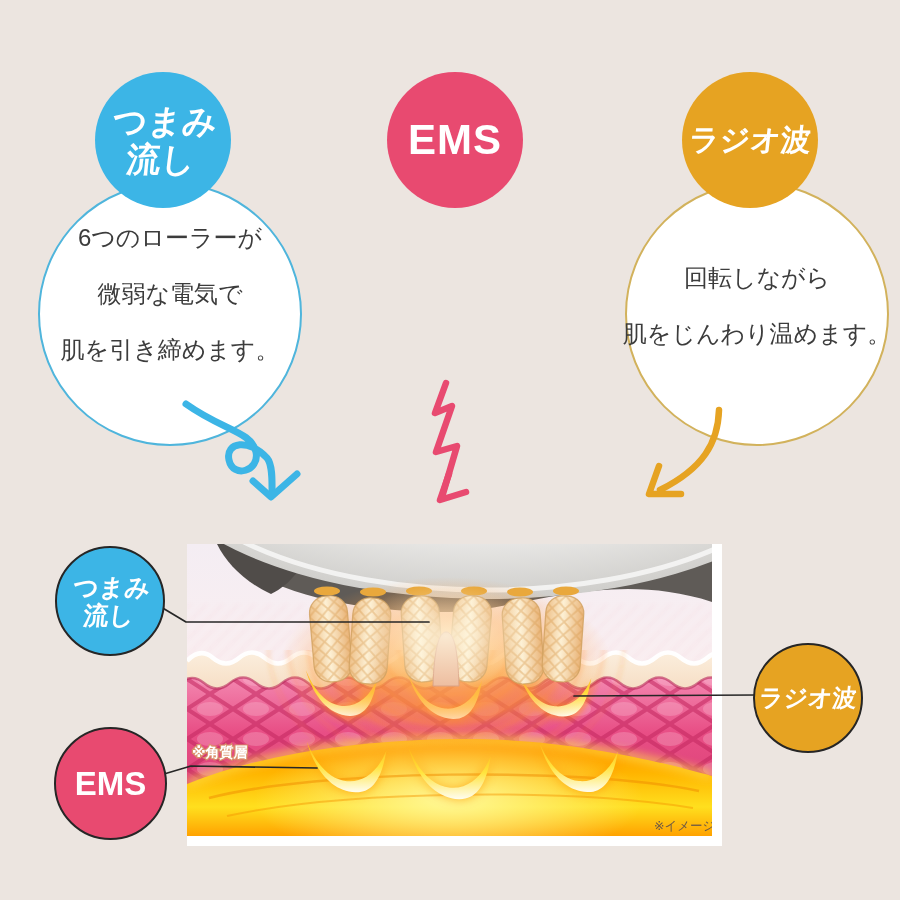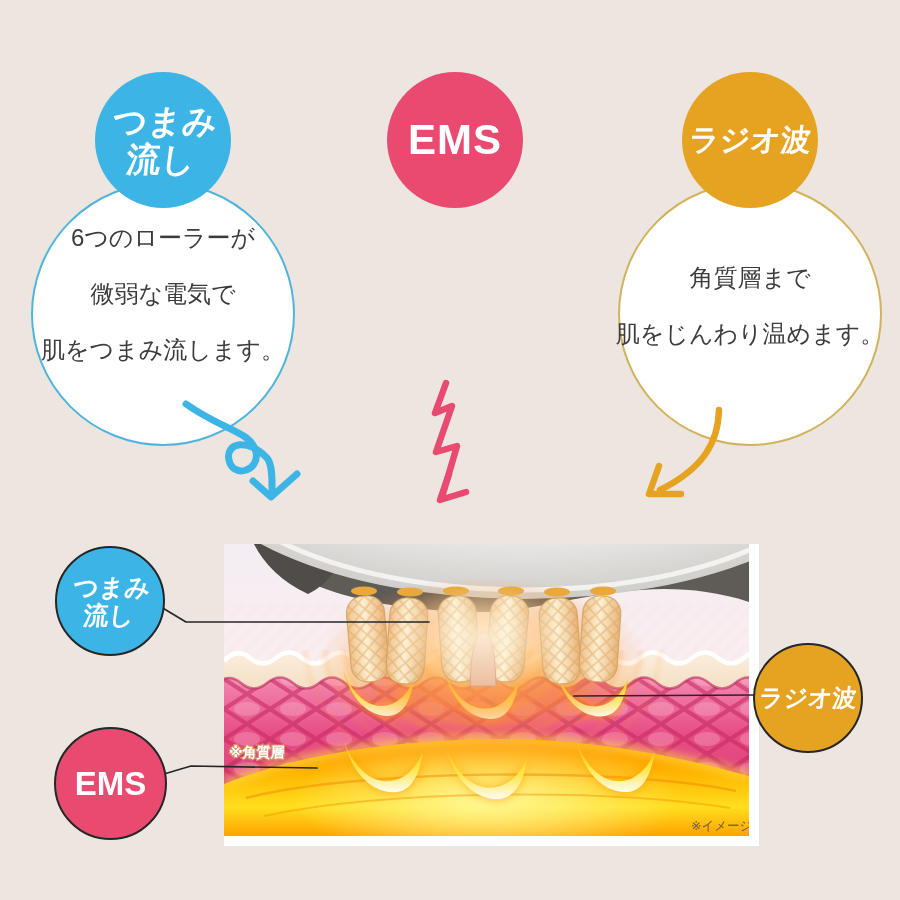--- a/index.html
+++ b/index.html
@@ -1,36 +1,36 @@
 <!DOCTYPE html>
 <html><head>
 <meta charset="utf-8">
 <style>
   html,body{margin:0;padding:0;background:#ece5e0;}
   .page{position:relative;width:900px;height:900px;background:#ece5e0;overflow:hidden;
         font-family:"Liberation Sans","DejaVu Sans",sans-serif;}
   
   .feature{position:absolute;width:264px;height:380px;}
   .f1{left:31px;top:72px;} .f2{left:323px;top:72px;} .f3{left:618px;top:72px;}
-  .bubble{position:absolute;top:110px;left:0;width:264px;height:264px;border-radius:50%;
+  .bubble{position:absolute;top:110px;left:7px;width:264px;height:264px;border-radius:50%;
           background:#ffffff;border:2px solid #999;box-sizing:border-box;}
   .f1 .bubble{border-color:#4fb5dc;} .f2 .bubble{border-color:#e23e66;} .f3 .bubble{border-color:#d2b25c;}
   .desc{position:absolute;inset:0;display:flex;flex-direction:column;align-items:center;
         justify-content:center;font-size:24px;line-height:56px;color:#3c3c3c;white-space:nowrap;}
   .f1 .desc{transform:translateY(-20px);} .f2 .desc,.f3 .desc{transform:translateY(-8px);}
   .badge{position:absolute;top:0;left:50%;transform:translateX(-50%);width:136px;height:136px;
          border-radius:50%;display:flex;align-items:center;justify-content:center;
          color:#fff;font-weight:bold;text-align:center;}
   .f1 .badge{background:#3cb5e6;font-size:34px;line-height:38px;}
   .f2 .badge{background:#e84a70;font-size:42px;letter-spacing:1px;}
   .f3 .badge{background:#e6a322;font-size:30px;}
   .skew{display:block;transform:skewX(-6deg);}
   
   .illustration{position:absolute;left:187px;top:544px;width:535px;height:302px;background:#ffffff;
-                box-sizing:border-box;z-index:1;margin-left:37px;}
+                box-sizing:border-box;z-index:1;}
   .overlay{position:absolute;left:0;top:0;z-index:2;pointer-events:none;}
   
   .dlabel{position:absolute;border-radius:50%;border:2px solid #262626;display:flex;flex-direction:column;
           align-items:center;justify-content:center;color:#fff;font-weight:bold;z-index:3;
           box-sizing:border-box;text-align:center;}
   .label-tsumami{left:55px;top:546px;width:110px;height:110px;background:#3cb5e6;font-size:25px;line-height:28px;}
   .label-ems{left:54px;top:727px;width:113px;height:113px;background:#e84a70;font-size:33px;}
   .label-radio{left:753px;top:643px;width:110px;height:110px;background:#e6a322;font-size:24px;}
 </style>
 </head>
@@ -38,41 +38,41 @@
 
 <div class="page">
 
   <section>
 
     <div class="feature f1">
       <div class="bubble">
         <div class="desc">
           <span>6つのローラーが</span>
           <span>微弱な電気で</span>
-          <span>肌をつまみ流します。</span>
+          <span>肌を引き締めます。</span>
         </div>
       </div>
       <div class="badge">
         <span class="skew">
           <span style="display:block">つまみ</span>
           <span style="display:block">流し</span>
         </span>
       </div>
     </div>
 
     <div class="feature f2">
       <div class="badge">
         <span>EMS</span>
       </div>
     </div>
 
     <div class="feature f3">
       <div class="bubble">
         <div class="desc">
-          <span>角質層まで</span>
+          <span>回転しながら</span>
           <span>肌をじんわり温めます。</span>
         </div>
       </div>
       <div class="badge">
         <span class="skew">ラジオ波</span>
       </div>
     </div>
 
   </section>
 

